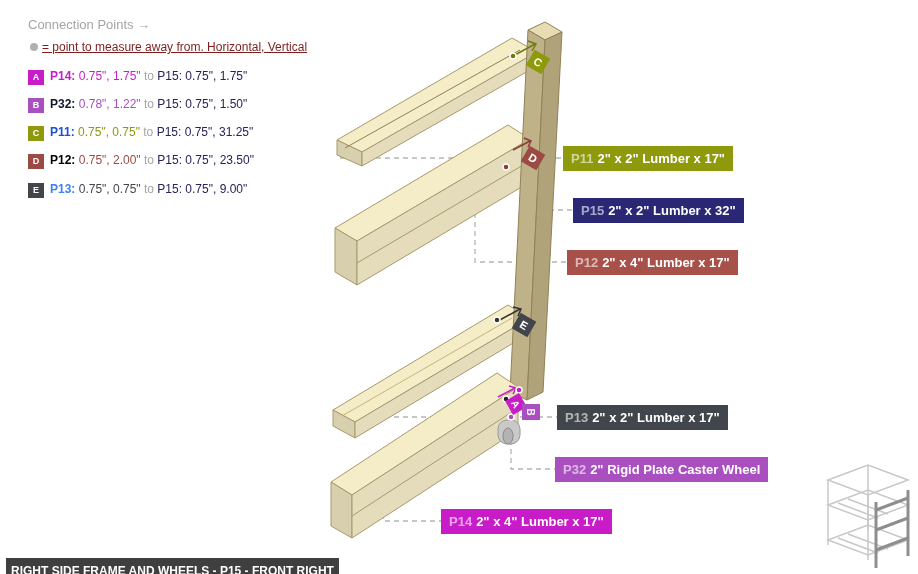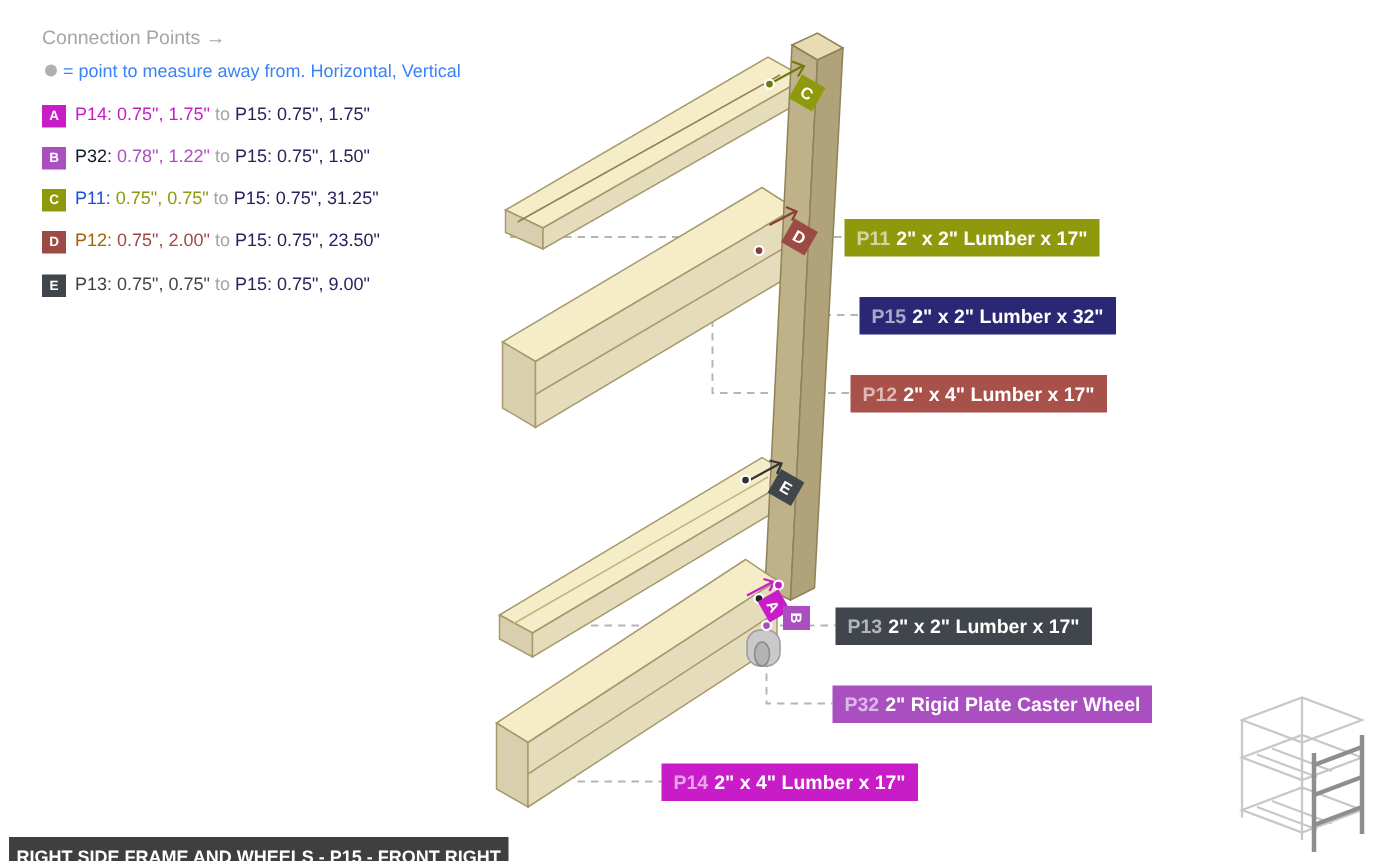--- a/index.html
+++ b/index.html
@@ -1,24 +1,24 @@
 <!DOCTYPE html>
 <html><head>
 <meta charset="utf-8">
 <style>
   html, body { margin:0; padding:0; }
   body { width:918px; height:574px; background:#ffffff; position:relative; overflow:hidden;
          font-family:"Liberation Sans", sans-serif; }
   .abs { position:absolute; }
   #legend-title { left:28px; top:17px; font-size:13px; color:#a5a5a5;text-align:center; }
-  #legend-note { left:30px; top:40px; font-size:12px; color:#3b82f6; }
+  #legend-note { left:30px; top:40px; font-size:12px; color:#7f1d1d;text-decoration:underline; }
   #legend-note .dot { display:inline-block; width:8px; height:8px; border-radius:50%; background:#b0b0b0; margin-right:4px; vertical-align:0px; }
   .conn-row { position:absolute; left:28px; font-size:12px; height:16px; line-height:16px; white-space:nowrap; }
   .conn-row .badge { display:inline-block; width:16px; height:15px; line-height:15px; text-align:center; color:#fff; font-weight:bold; font-size:9px; margin-right:6px; vertical-align:0; }
-  .conn-row .from-part { font-weight:normal; }
+  .conn-row .from-part { font-weight:bold; }
   .conn-row .to { color:#a5a5a5;margin-top:39px; }
   .conn-row .to-part { font-weight:normal; color:#25235a; }
   .conn-row .to-val { color:#25235a; }
   .part-label { position:absolute; height:25px; line-height:25px; padding:0 8px; color:#fff; font-weight:bold; font-size:13px; white-space:nowrap; }
   .part-label .pid { opacity:0.6; margin-right:4px; }
   #caption { left:6px; top:546px; height:22px; line-height:22px; padding:2px 5px; background:#3f3f3f; color:#fff; font-weight:bold; font-size:12px;margin-top:12px; }
   #diagram { left:0; top:0; width:918px; height:574px; }
   #thumb { left:818px; top:460px; width:100px; height:114px; }
 </style>
 </head>
@@ -139,28 +139,28 @@
   <span class="to-val">0.75", 1.50"</span>
 </div>
 <div class="conn-row" style="top:124px">
   <span class="badge" style="background:#8e9a0c">C</span><span class="from-part" style="color:#1d4ed8">P11:</span>
   <span style="color:#8e9a0c">0.75", 0.75"</span>
   <span class="to">to</span>
   <span class="to-part">P15:</span>
   <span class="to-val">0.75", 31.25"</span>
 </div>
 <div class="conn-row" style="top:152px">
-  <span class="badge" style="background:#9c4a44">D</span><span class="from-part" style="color:#a16207">P12:</span>
+  <span class="badge" style="background:#9c4a44">D</span><span class="from-part" style="color:#000000">P12:</span>
   <span style="color:#9c4a44">0.75", 2.00"</span>
   <span class="to">to</span>
   <span class="to-part">P15:</span>
   <span class="to-val">0.75", 23.50"</span>
 </div>
 <div class="conn-row" style="top:181px">
-  <span class="badge" style="background:#40464b">E</span><span class="from-part" style="color:#404040">P13:</span>
+  <span class="badge" style="background:#40464b">E</span><span class="from-part" style="color:#3b82f6">P13:</span>
   <span style="color:#40464b">0.75", 0.75"</span>
   <span class="to">to</span>
   <span class="to-part">P15:</span>
   <span class="to-val">0.75", 9.00"</span>
 </div>
 
 <div class="part-label" style="left:563px; top:146px; background:#8e9a0c">
   <span class="pid">P11</span><span>2" x 2" Lumber x 17"</span>
 </div>
 <div class="part-label" style="left:573px; top:198px; background:#2a2775">

